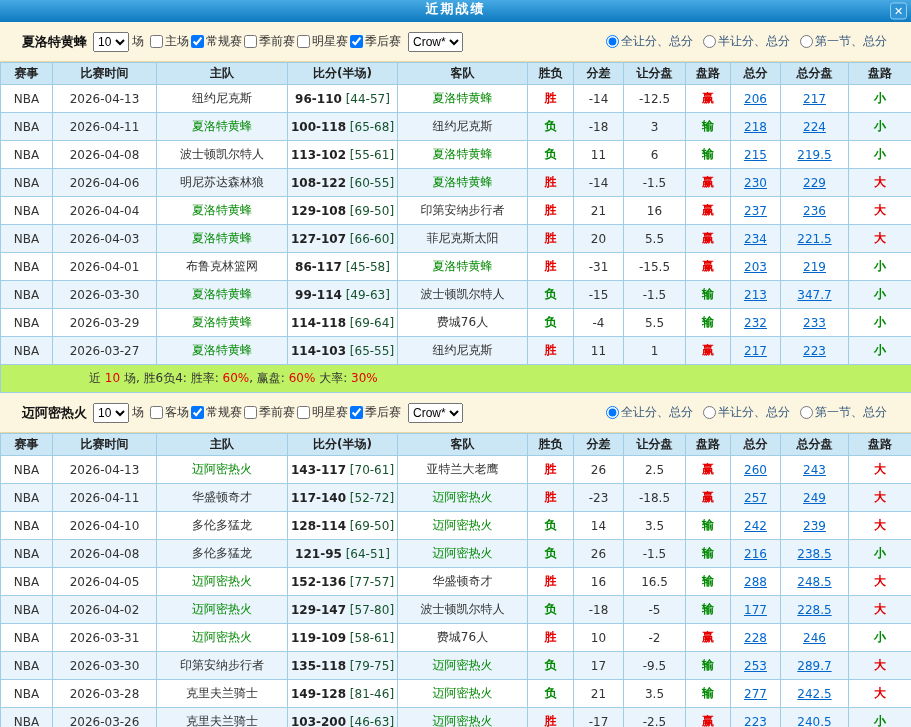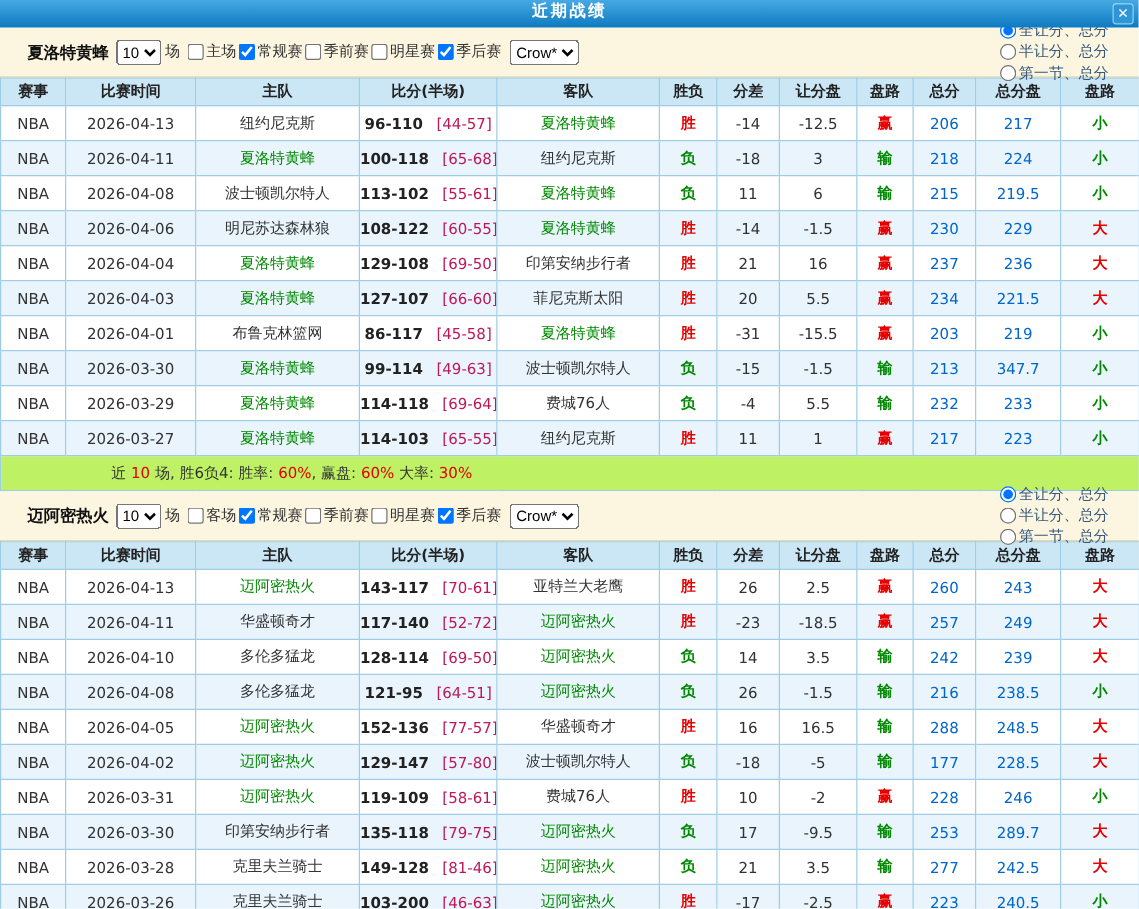--- a/index.html
+++ b/index.html
@@ -12,35 +12,35 @@
     width:17px; height:17px; background:#2f95d6; border:1px solid #8fd0f2; border-radius:3px;
     color:#fff; font-size:11px; line-height:15px; text-align:center; cursor:pointer; }
   .control-bar { height:40px; background:#fcf5e0; border-bottom:1px solid #e8d8a8;
     display:flex; align-items:center; padding:0 6px; font-size:12px; color:#333; }
   .team-name { font-weight:bold; font-size:13px; color:#111; margin:0 6px 0 16px; }
   .count-select { height:20px; font-size:12px; margin-right:3px; }
   .bar-label { margin-right:6px; }
   .cb { display:inline-flex; align-items:center; margin-right:2px; cursor:pointer; }
   .cb input { margin:0 2px 0 0; width:13px; height:13px; }
   .source-select { height:20px; font-size:12px; margin-left:5px; }
-  .radios { margin-left:auto; margin-right:18px; display:inline-flex; align-items:center; color:#35597d;flex-direction:column; }
+  .radios { margin-left:auto; margin-right:18px; display:inline-flex; align-items:center; color:#35597d; }
   .rb { display:inline-flex; align-items:center; margin-left:10px; cursor:pointer; }
   .rb input { margin:0 2px 0 0; width:13px; height:13px; }
   table.stats { border-collapse:collapse; table-layout:fixed; width:911px; font-size:12px; color:#333; }
   .stats th { background:#cbe7f6; border:1px solid #9fcde6; height:22px; font-weight:bold;
     color:#222; font-size:12px; text-align:center; }
   .stats td { border:1px solid #9fcde6; height:28px; text-align:center;
     overflow:hidden; white-space:nowrap; }
   .stats tr.alt td { background:#e9f4fc; }
   .green { color:#008800; }
   .red { color:#e60000; }
-  .blue { color:#0066cc; }
+  .blue { color:#0066cc;text-decoration:underline; }
   .bold { font-weight:bold; }
   .score { font-weight:bold; color:#222; }
-  .half { color:#be185d;padding-left:7px; }
+  .half { color:#14532d; }
   .summary-row td { background:#bef264; text-align:left; padding-left:88px; height:28px; }
 </style>
 </head>
 <body>
 
 <div class="titlebar">
   <span class="title">近期战绩</span>
   <span class="close-btn">✕</span>
 </div>
 

